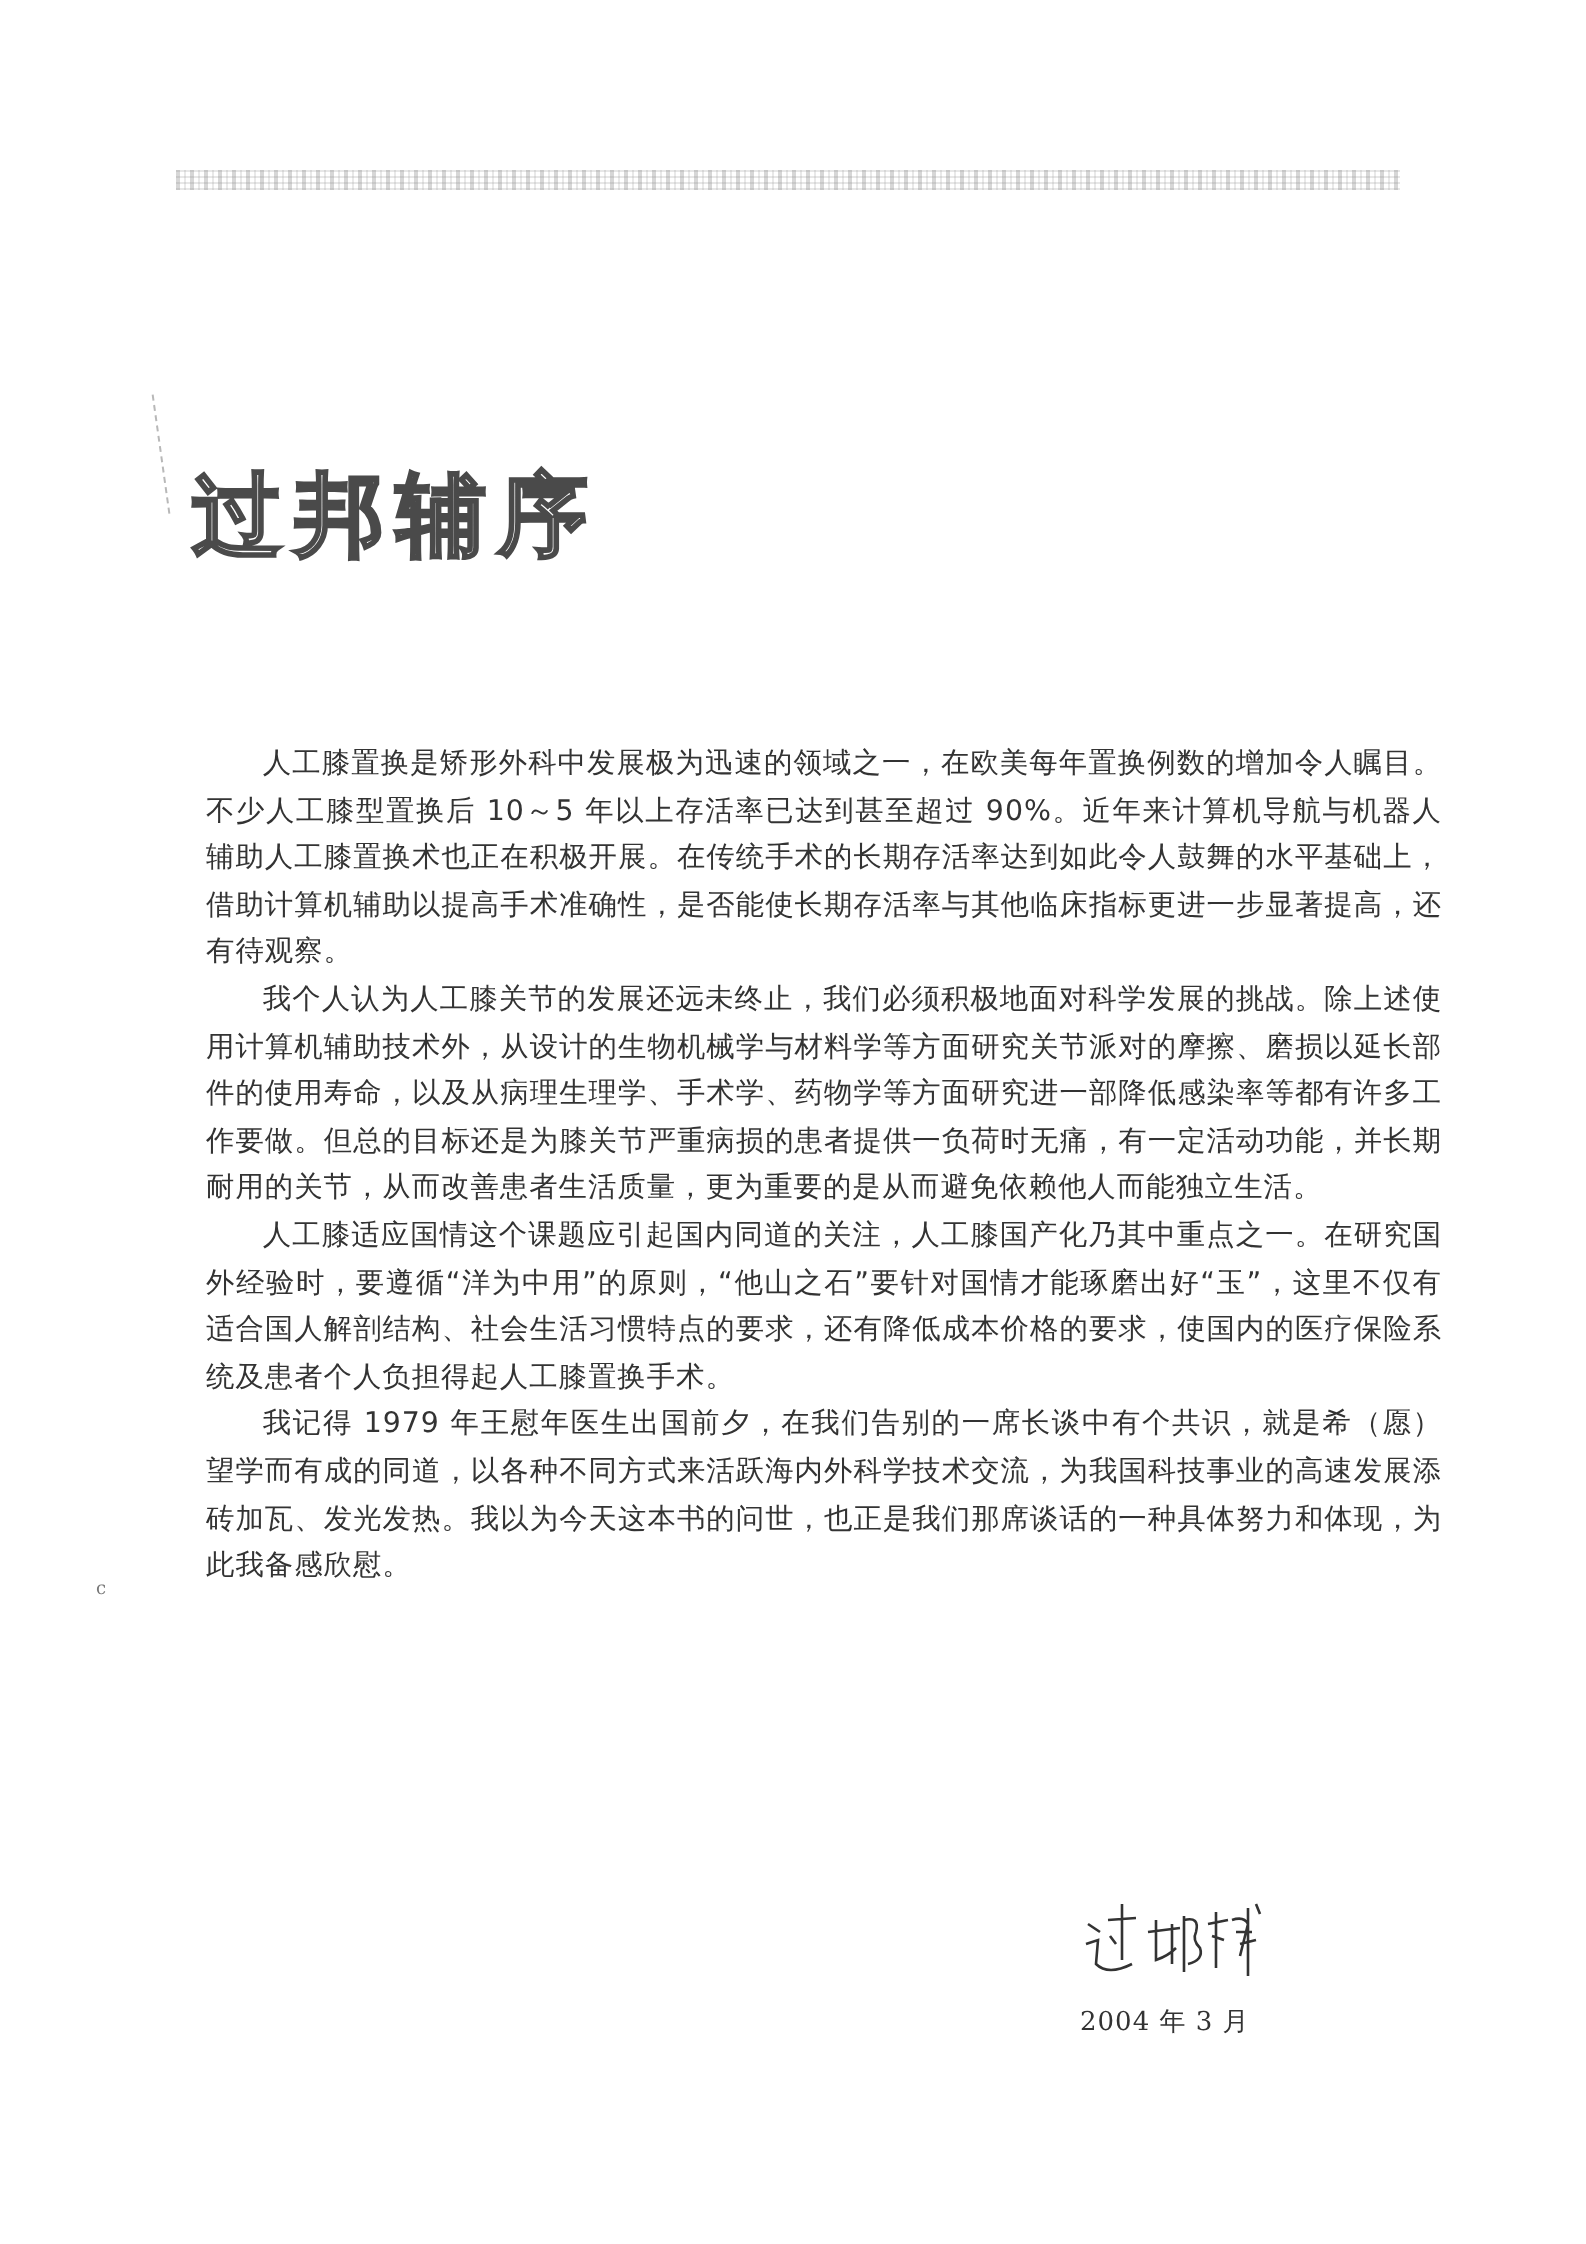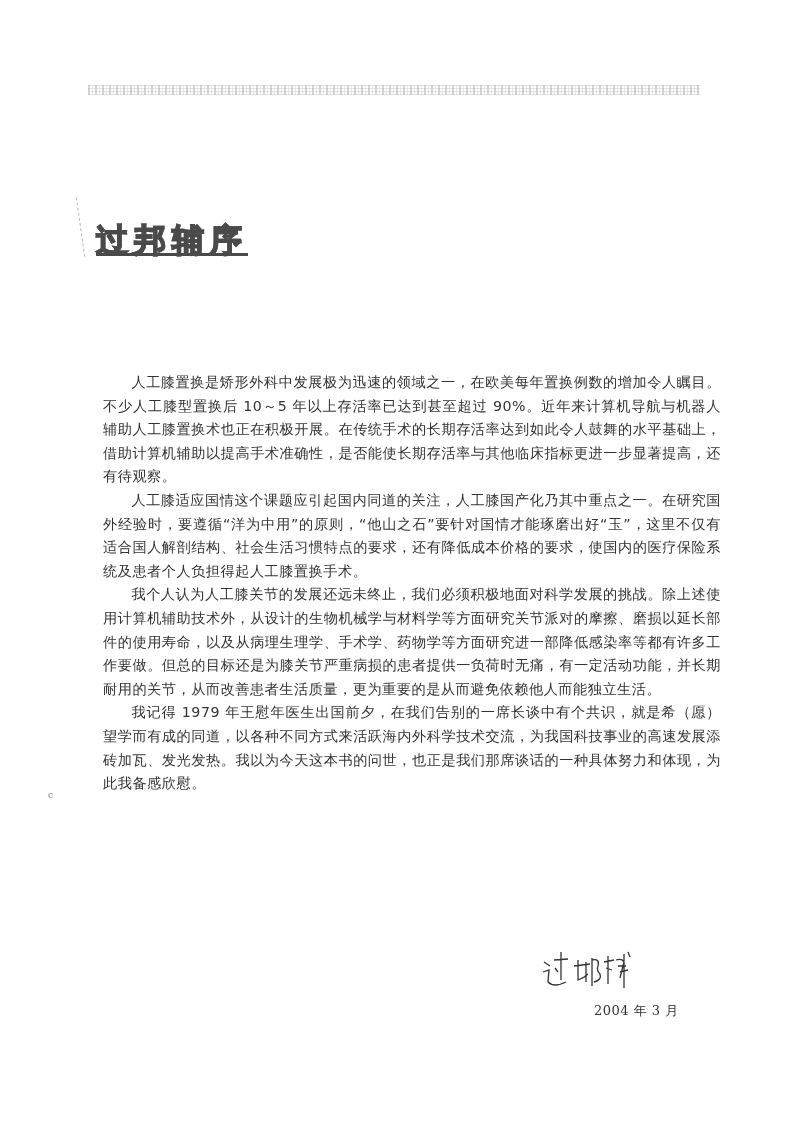--- a/index.html
+++ b/index.html
@@ -40,28 +40,27 @@
       left: 48px;
       top: 790px;
       font-size: 9px;
       color: #777;
     }
     .title {
       position: absolute;
       left: 96px;
       top: 198px;
       font-family: "DejaVu Sans", "Liberation Sans", sans-serif;
-      font-size: 32px;
+      font-size: 45px;
       font-weight: bold;
       letter-spacing: 6px;
       color: #ffffff;
       -webkit-text-stroke: 1.4px #4a4a4a;
       text-shadow: 0 0 0 #999;
       background: transparent;
-      text-decoration: underline;
     }
     .body-text {
       position: absolute;
       left: 103px;
       top: 371px;
       width: 618px;
       font-family: "DejaVu Sans", "Liberation Sans", sans-serif;
       font-size: 14.2px;
       line-height: 23.6px;
       color: #333333;
@@ -74,41 +73,41 @@
     }
     .signature {
       position: absolute;
       left: 540px;
       top: 948px;
       width: 100px;
       height: 42px;
     }
     .date {
       position: absolute;
-      left: 594px;
+      left: 540px;
       top: 1002px;
       font-family: "DejaVu Serif", "Liberation Serif", serif;
       font-size: 13px;
       color: #333;
       letter-spacing: 0.5px;
     }
   </style>
 </head>
 <body>
 
 <div class="header-band"></div>
 <div class="margin-scratch"></div>
 <div class="stray-mark">c</div>
 
 <h1 class="title">过邦辅序</h1>
 
 <div class="body-text">
   <p>人工膝置换是矫形外科中发展极为迅速的领域之一，在欧美每年置换例数的增加令人瞩目。不少人工膝型置换后 10～5 年以上存活率已达到甚至超过 90%。近年来计算机导航与机器人辅助人工膝置换术也正在积极开展。在传统手术的长期存活率达到如此令人鼓舞的水平基础上，借助计算机辅助以提高手术准确性，是否能使长期存活率与其他临床指标更进一步显著提高，还有待观察。</p>
+  <p>我个人认为人工膝关节的发展还远未终止，我们必须积极地面对科学发展的挑战。除上述使用计算机辅助技术外，从设计的生物机械学与材料学等方面研究关节派对的摩擦、磨损以延长部件的使用寿命，以及从病理生理学、手术学、药物学等方面研究进一部降低感染率等都有许多工作要做。但总的目标还是为膝关节严重病损的患者提供一负荷时无痛，有一定活动功能，并长期耐用的关节，从而改善患者生活质量，更为重要的是从而避免依赖他人而能独立生活。</p>
   <p>人工膝适应国情这个课题应引起国内同道的关注，人工膝国产化乃其中重点之一。在研究国外经验时，要遵循“洋为中用”的原则，“他山之石”要针对国情才能琢磨出好“玉”，这里不仅有适合国人解剖结构、社会生活习惯特点的要求，还有降低成本价格的要求，使国内的医疗保险系统及患者个人负担得起人工膝置换手术。</p>
-  <p>我个人认为人工膝关节的发展还远未终止，我们必须积极地面对科学发展的挑战。除上述使用计算机辅助技术外，从设计的生物机械学与材料学等方面研究关节派对的摩擦、磨损以延长部件的使用寿命，以及从病理生理学、手术学、药物学等方面研究进一部降低感染率等都有许多工作要做。但总的目标还是为膝关节严重病损的患者提供一负荷时无痛，有一定活动功能，并长期耐用的关节，从而改善患者生活质量，更为重要的是从而避免依赖他人而能独立生活。</p>
   <p>我记得 1979 年王慰年医生出国前夕，在我们告别的一席长谈中有个共识，就是希（愿）望学而有成的同道，以各种不同方式来活跃海内外科学技术交流，为我国科技事业的高速发展添砖加瓦、发光发热。我以为今天这本书的问世，也正是我们那席谈话的一种具体努力和体现，为此我备感欣慰。</p>
 </div>
 
 <div class="signature">
   <svg width="100" height="42" viewBox="0 0 100 42">
     <title>过邦辅</title>
     <path d="M4 14 L10 18 M3 24 L9 22 L8 34 Q14 40 26 34" stroke="#333" stroke-width="1.3" fill="none"></path>
     <path d="M14 12 L28 11 M21 4 L21 32 M15 20 L18 24" stroke="#333" stroke-width="1.3" fill="none"></path>
     <path d="M34 18 L50 16 M38 12 L38 32 Q44 30 48 26 M46 14 L46 34" stroke="#333" stroke-width="1.3" fill="none"></path>
     <path d="M52 12 Q60 10 58 18 Q56 22 60 26 Q62 32 54 34 M52 10 L52 38" stroke="#333" stroke-width="1.3" fill="none"></path>

